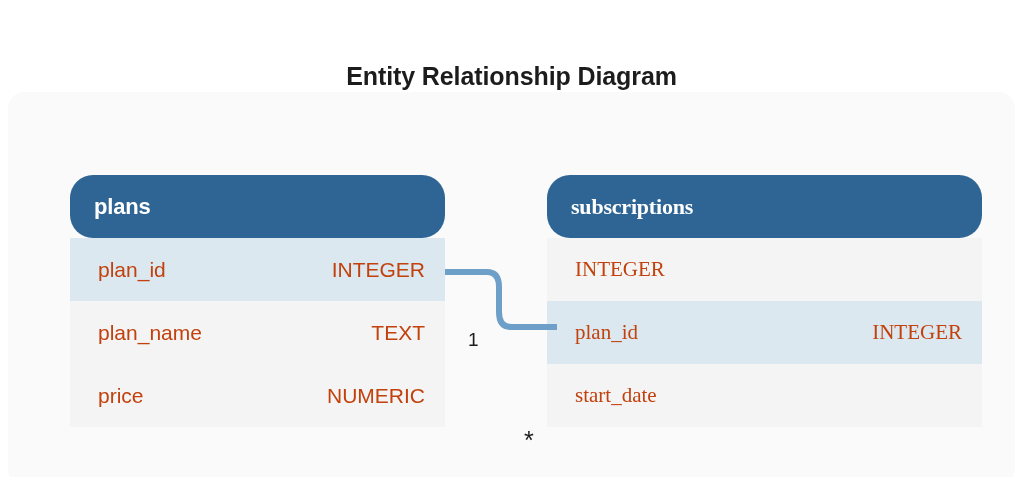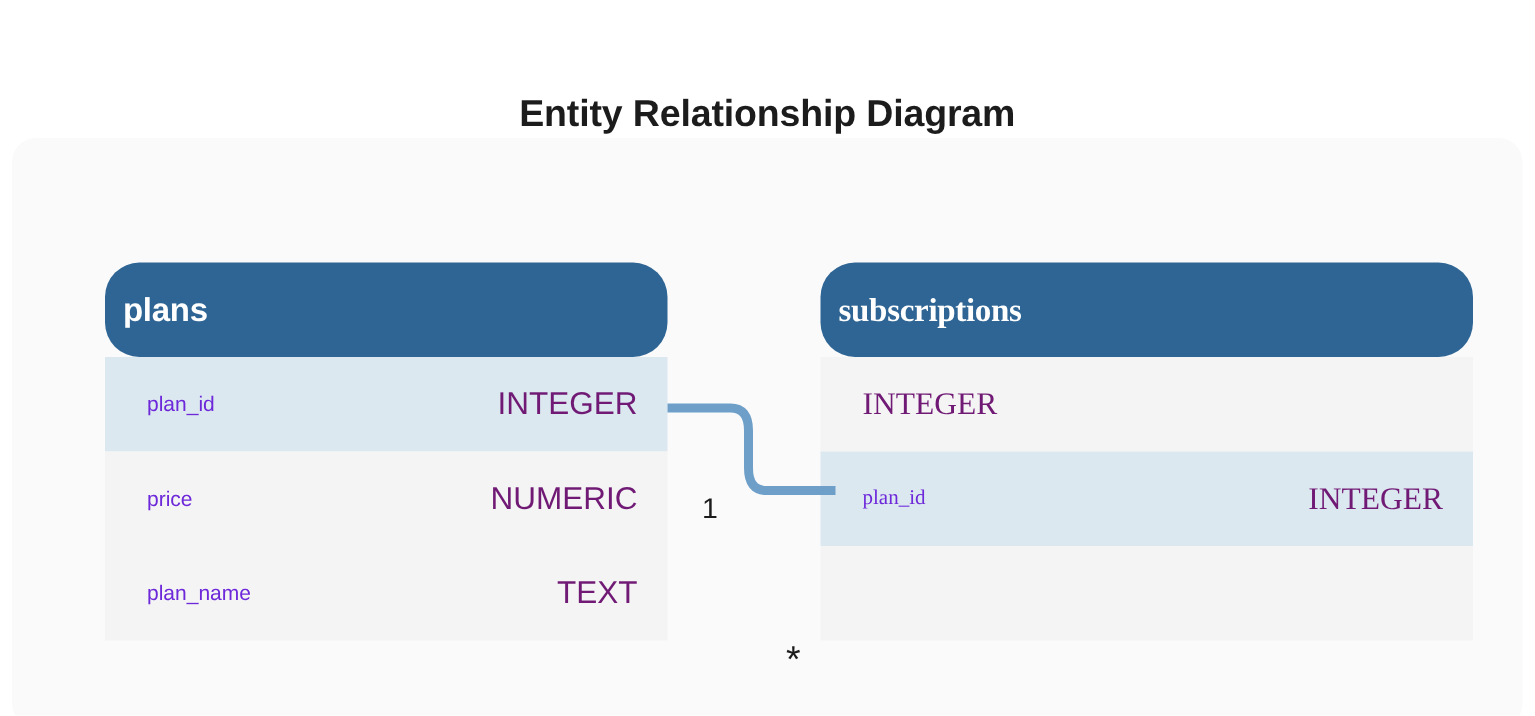--- a/index.html
+++ b/index.html
@@ -46,46 +46,46 @@
     position: absolute;
     box-sizing: border-box;
   }
   .entity-header {
     background: #2e6594;
     color: #ffffff;
     font-size: 22px;
     font-weight: bold;
     height: 63px;
     line-height: 63px;
-    padding-left: 12px;
+    padding-left: 24px;
     box-sizing: border-box;
     letter-spacing: -0.2px;
     border-radius: 23px;
   }
   .entity-row {
     height: 63px;
     line-height: 63px;
     box-sizing: border-box;
     padding: 0 20px 0 28px;
     display: flex;
     align-items: center;
     justify-content: space-between;
     background: #f4f4f4;
   }
   .entity-row.highlight {
     background: #dce8f0;
   }
   .col-name {
-    font-size: 14px;
-    color: #6d28d9;
+    font-size: 21px;
+    color: #c2410c;
     white-space: nowrap;
   }
   .col-type {
     font-size: 21px;
-    color: #701a75;
+    color: #c2410c;
     white-space: nowrap;
   }
 
   #table-plans {
     left: 62px;
     top: 83px;
     width: 375px;
   }
   #table-subscriptions {
     left: 539px;
@@ -130,43 +130,44 @@
 
   <div class="entity-table" id="table-plans">
     <div class="entity-header">plans</div>
 
     <div class="entity-row highlight">
       <span class="col-name">plan_id</span>
       <span class="col-type">INTEGER</span>
     </div>
 
     <div class="entity-row">
-      <span class="col-name">price</span>
-      <span class="col-type">NUMERIC</span>
+      <span class="col-name">plan_name</span>
+      <span class="col-type">TEXT</span>
     </div>
 
     <div class="entity-row">
-      <span class="col-name">plan_name</span>
-      <span class="col-type">TEXT</span>
+      <span class="col-name">price</span>
+      <span class="col-type">NUMERIC</span>
     </div>
   </div>
 
   <div class="entity-table" id="table-subscriptions">
     <div class="entity-header">subscriptions</div>
 
     <div class="entity-row">
       <span class="col-type">INTEGER</span>
     </div>
 
     <div class="entity-row highlight">
       <span class="col-name">plan_id</span>
       <span class="col-type">INTEGER</span>
     </div>
 
     <div class="entity-row">
+      <span class="col-name">start_date</span>
     </div>
   </div>
 
   <svg id="relationship-connector" viewBox="0 0 112 120" width="112" height="120">
     <path d="M 0 40 L 42 40 Q 54 40 54 55 L 54 80 Q 54 95 66 95 L 112 95" fill="none" stroke="#6d9fc9" stroke-width="6" stroke-linecap="butt" stroke-linejoin="round"></path>
   </svg>
 
   <span class="card-label" id="cardinality-one">1</span>
 
   <span class="card-label" id="cardinality-many">*</span>

